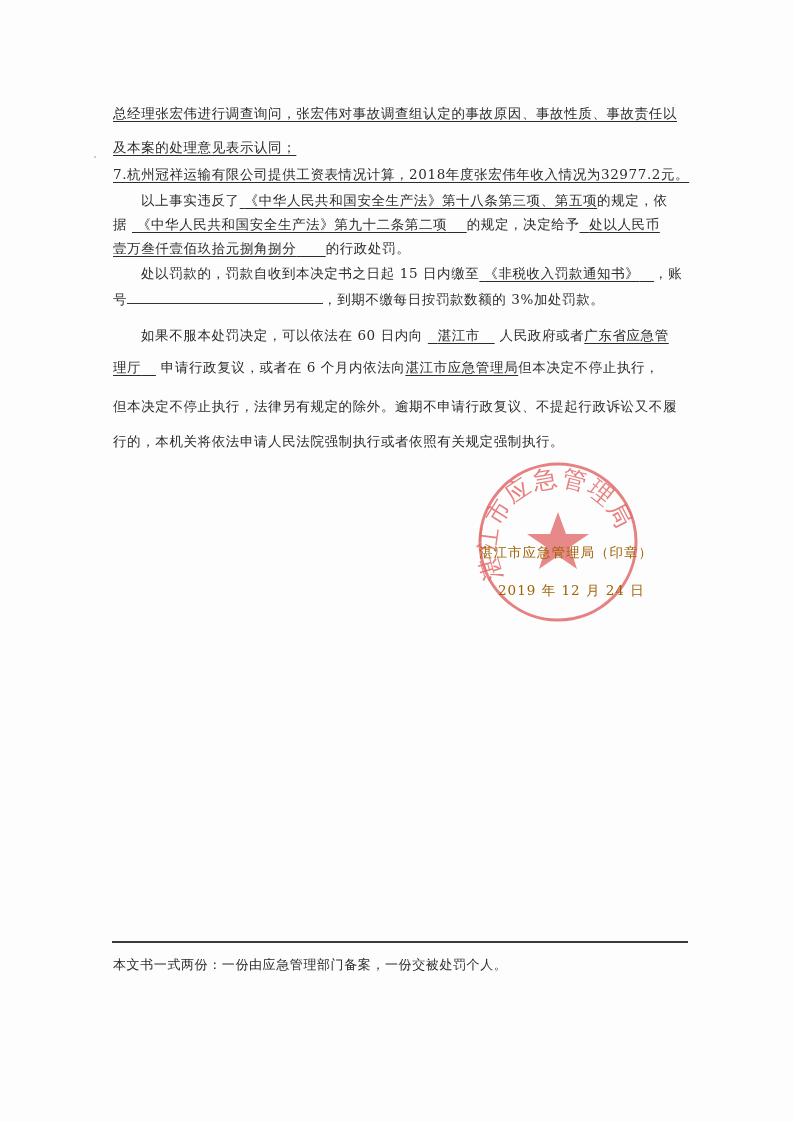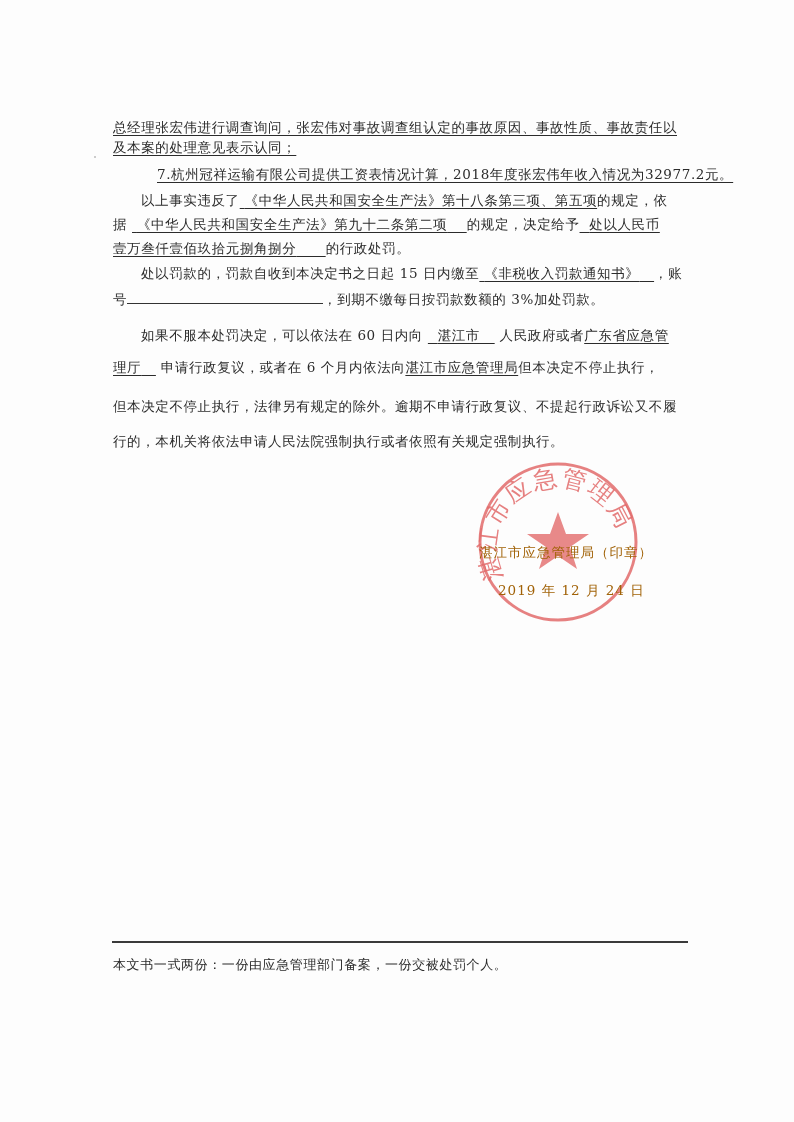--- a/index.html
+++ b/index.html
@@ -68,24 +68,24 @@
       height: 2px;
       background: #bbb;
       border-radius: 1px;
     }
   </style>
 </head>
 <body>
 
 <div class="margin-dot"></div>
 
-<div class="line u" style="top:120px;font-family:Liberation Mono, monospace;">总经理张宏伟进行调查询问，张宏伟对事故调查组认定的事故原因、事故性质、事故责任以</div>
+<div class="line u" style="top:104px;">总经理张宏伟进行调查询问，张宏伟对事故调查组认定的事故原因、事故性质、事故责任以</div>
 <div class="line u" style="top:138px;text-decoration:underline;">及本案的处理意见表示认同；</div>
 
-<div class="line u" style="top:165px;margin-left:44px;">7.杭州冠祥运输有限公司提供工资表情况计算，2018年度张宏伟年收入情况为32977.2元。</div>
+<div class="line u" style="top:165px;">7.杭州冠祥运输有限公司提供工资表情况计算，2018年度张宏伟年收入情况为32977.2元。</div>
 
 <div class="line indent" style="top:191px;">
   <span>以上事实违反了</span><span class="u">&nbsp;<span>《中华人民共和国安全生产法》第十八条第三项、第五项</span></span><span>的规定，依</span>
 </div>
 <div class="line" style="top:215px;">
   <span>据</span>&nbsp;<span class="u">&nbsp;<span>《中华人民共和国安全生产法》第九十二条第二项</span>&nbsp;&nbsp;&nbsp;&nbsp;</span><span>的规定，决定给予</span><span class="u">&nbsp;&nbsp;<span>处以人民币</span></span>
 </div>
 <div class="line" style="top:239px;">
   <span class="u"><span>壹万叁仟壹佰玖拾元捌角捌分</span>&nbsp;&nbsp;&nbsp;&nbsp;&nbsp;&nbsp;</span><span>的行政处罚。</span>
 </div>

